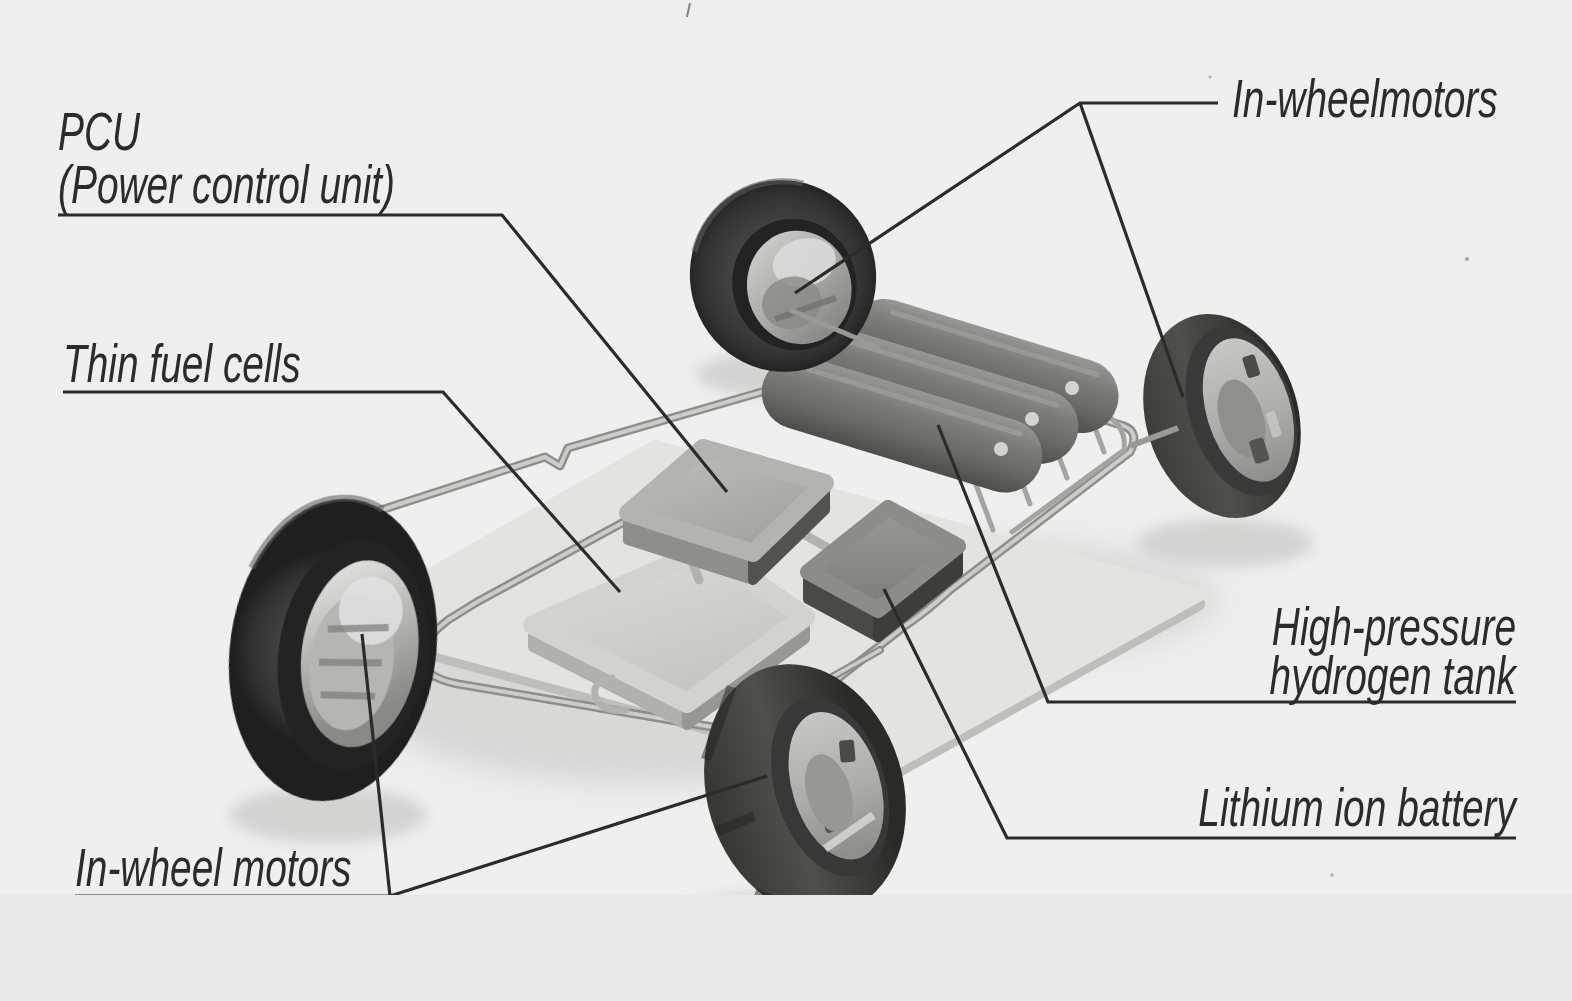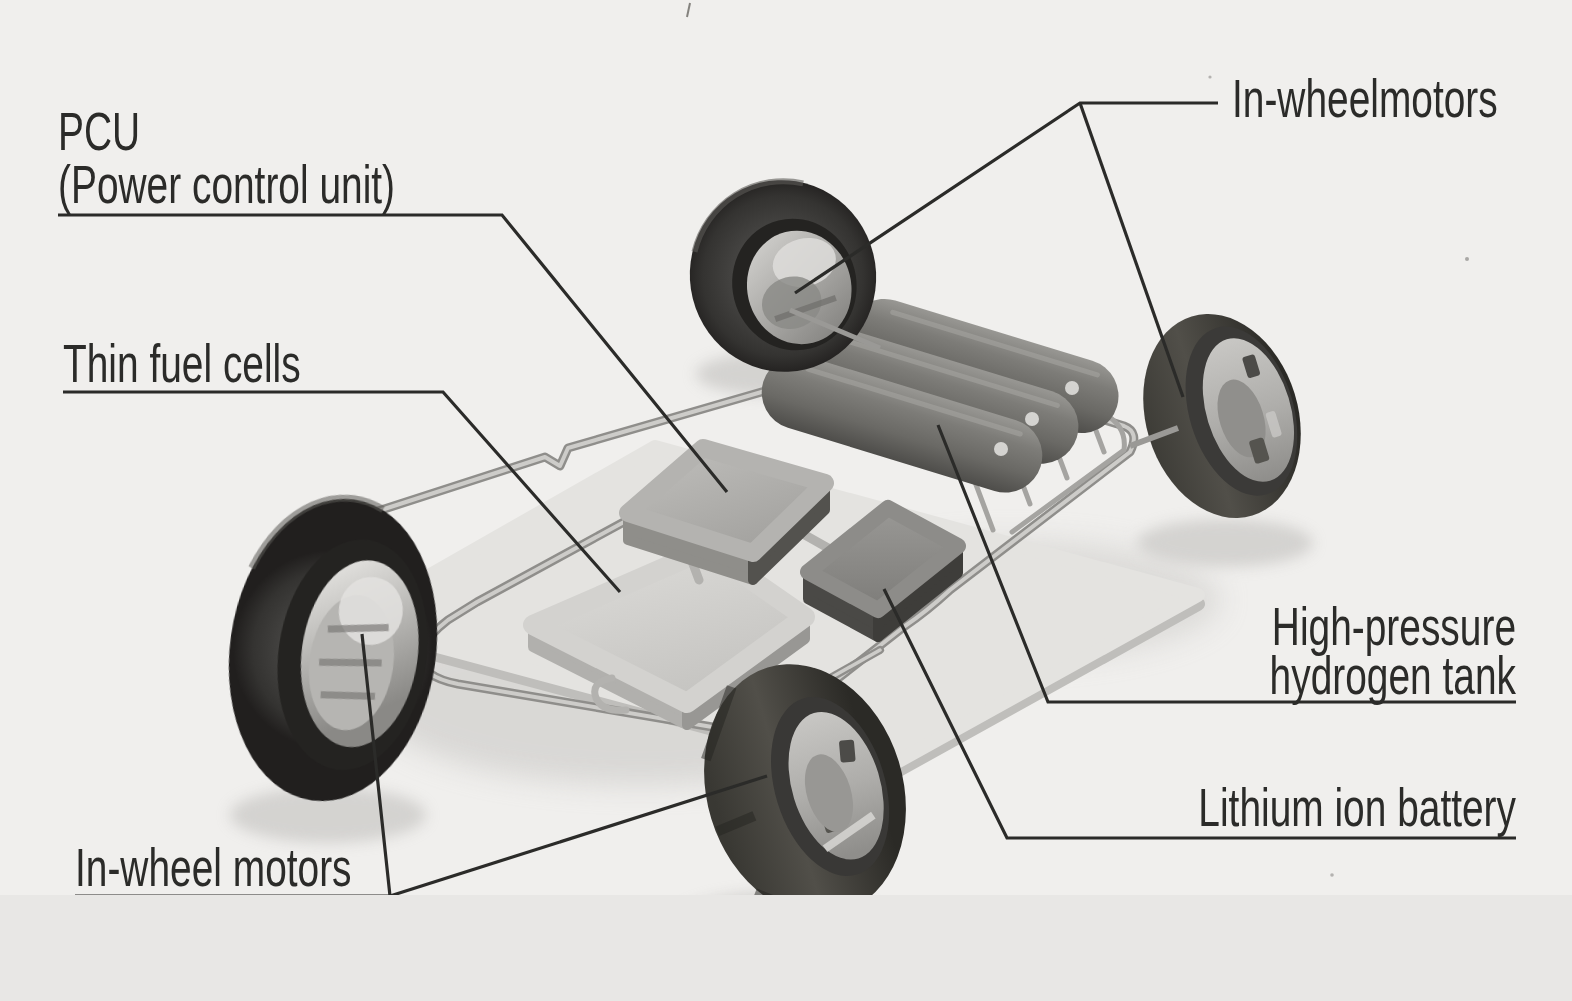--- a/index.html
+++ b/index.html
@@ -1,17 +1,17 @@
 <!DOCTYPE html>
 <html><head>
 <meta charset="utf-8">
 <style>
   html,body{margin:0;padding:0;background:#e8e7e5;}
   #stage{position:relative;width:1572px;height:895px;overflow:hidden;background:#a3a3a3;
-         font-family:"Liberation Sans","DejaVu Sans",sans-serif;}
+         font-family:"Liberation Sans","DejaVu Sans",sans-serif;font-style:italic;}
   svg{position:absolute;left:0;top:0;}
   text{fill:#2b2b29;font-size:54px;font-family:"Liberation Sans","DejaVu Sans",sans-serif;}
 </style>
 </head>
 <body>
 
 <div id="stage">
 <svg width="1572" height="1001" viewBox="0 0 1572 1001">
   <defs>
     <filter id="soft" x="-60%" y="-60%" width="220%" height="220%">

